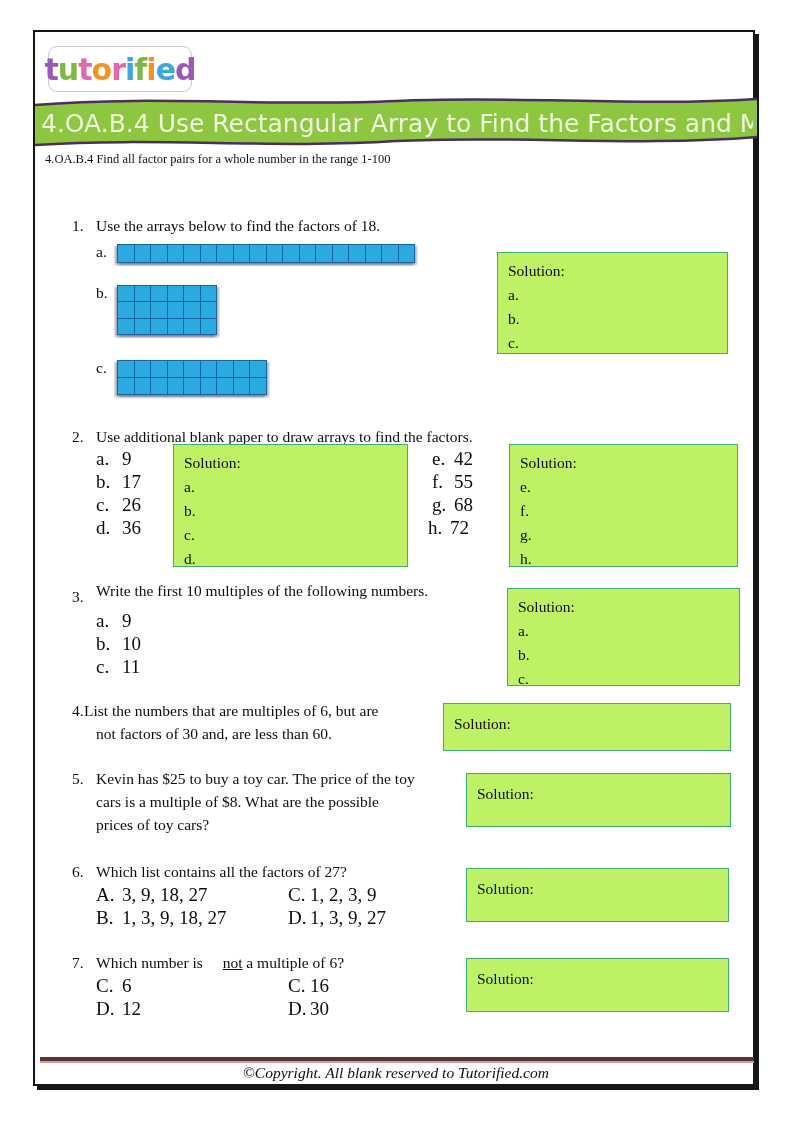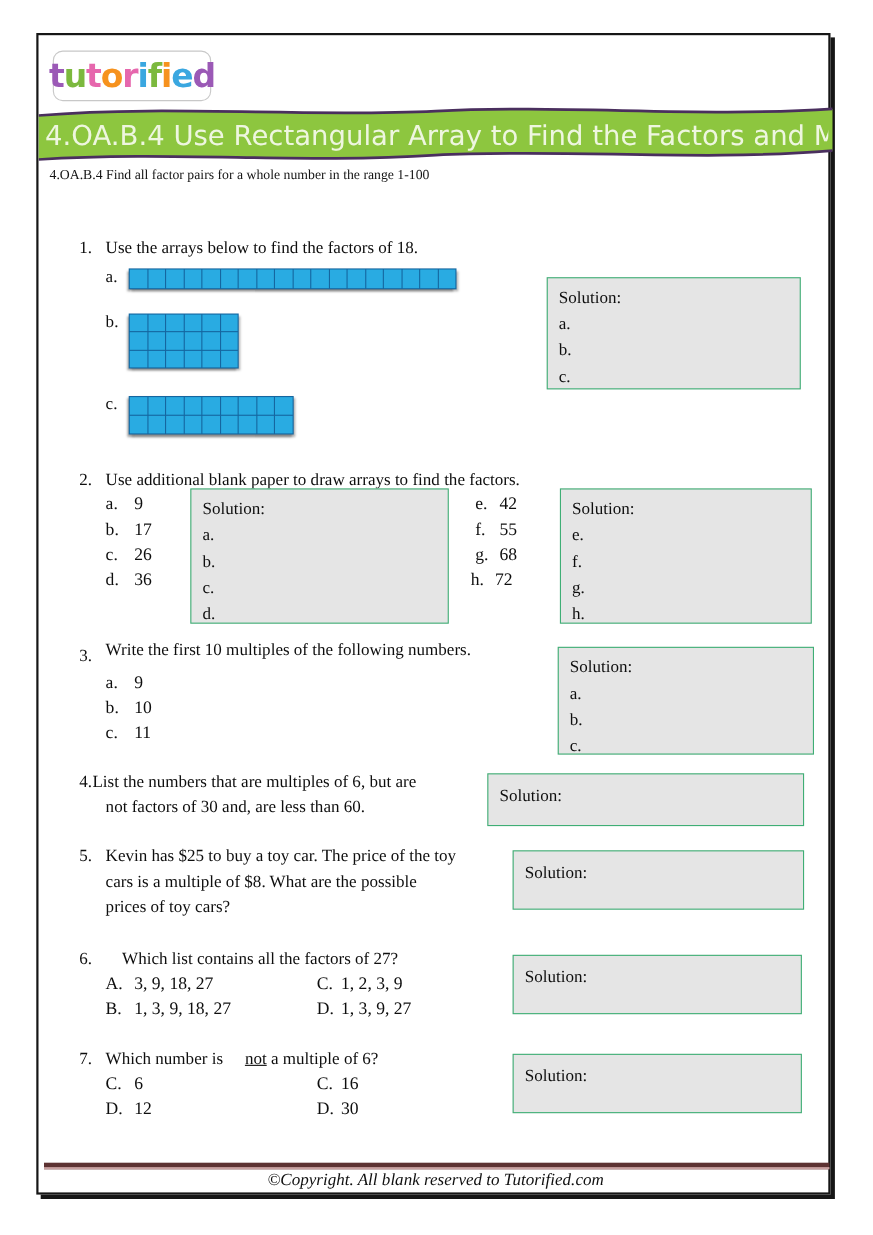--- a/index.html
+++ b/index.html
@@ -24,30 +24,30 @@
   .banner svg { position:absolute; left:0; top:0; width:100%; height:100%; }
   .banner-title {
     position:absolute; left:6px; top:14px; width:712px; height:36px;
     font-family:"DejaVu Sans", sans-serif; font-size:25px; color:#eef6df;
     white-space:nowrap; overflow:hidden; line-height:36px;
   }
   .subtitle { position:absolute; left:45px; top:152px; font-size:12.5px; color:#141414; }
   .txt { position:absolute; font-size:15.5px; line-height:23px; white-space:nowrap; }
   .qnum { position:absolute; font-size:15.5px; line-height:23px; }
   .u { text-decoration:underline;margin-left:16px; }
-  .item-row { position:absolute; font-size:16px; line-height:23px; white-space:nowrap; }
+  .item-row { position:absolute; font-size:19px; line-height:23px; white-space:nowrap; }
   .item-row .lab { display:inline-block; width:26px; }
   .item-row .lab.narrow { width:22px; }
   .arr {
     position:absolute; display:grid; gap:1px; padding:1px; background:#1566a0;
     box-shadow:-2px 2px 2px rgba(90,90,90,.55), 2px 2px 2px rgba(90,90,90,.45);
   }
   .arr .cell { background:#29abe2; }
   .sol-box {
-    position:absolute; border:1px solid #3fae75; background:#e5e5e5;
+    position:absolute; border:1px solid #3fae75; background:#bef264;
     padding:6px 10px; font-size:15.5px; line-height:24px;
   }
   .sol-box .sol-line { display:block; }
   .footer-bar { position:absolute; left:40px; top:1057px; width:714px; height:6px;
     background:#5d3232; border-bottom:2px solid #c79f9f; }
   .copyright {
     position:absolute; left:35px; top:1064px; width:722px; text-align:center;
     font-style:italic; font-size:15.5px; color:#101010;
   }
 </style>
@@ -212,21 +212,21 @@
   <div class="qnum" style="left:72px;top:767px">5.</div>
   <div class="txt" style="left:96px;top:767px">Kevin has $25 to buy a toy car. The price of the toy</div>
   <div class="txt" style="left:96px;top:790px">cars is a multiple of $8. What are the possible</div>
   <div class="txt" style="left:96px;top:813px">prices of toy cars?</div>
 
   <div class="sol-box" style="left:466px;top:773px;width:265px;height:54px;padding-top:8px">
     <span class="sol-line">Solution:</span>
   </div>
 
   <div class="qnum" style="left:72px;top:860px">6.</div>
-  <div class="txt" style="left:111px;top:860px">Which list contains all the factors of 27?</div>
+  <div class="txt" style="left:96px;top:860px">Which list contains all the factors of 27?</div>
 
   <div class="item-row" style="left:96px;top:883px"><span class="lab">A.</span><span>3, 9, 18, 27</span></div>
   <div class="item-row" style="left:288px;top:883px"><span class="lab narrow">C.</span><span>1, 2, 3, 9</span></div>
   <div class="item-row" style="left:96px;top:906px"><span class="lab">B.</span><span>1, 3, 9, 18, 27</span></div>
   <div class="item-row" style="left:288px;top:906px"><span class="lab narrow">D.</span><span>1, 3, 9, 27</span></div>
 
   <div class="sol-box" style="left:466px;top:868px;width:263px;height:54px;padding-top:8px">
     <span class="sol-line">Solution:</span>
   </div>
 

